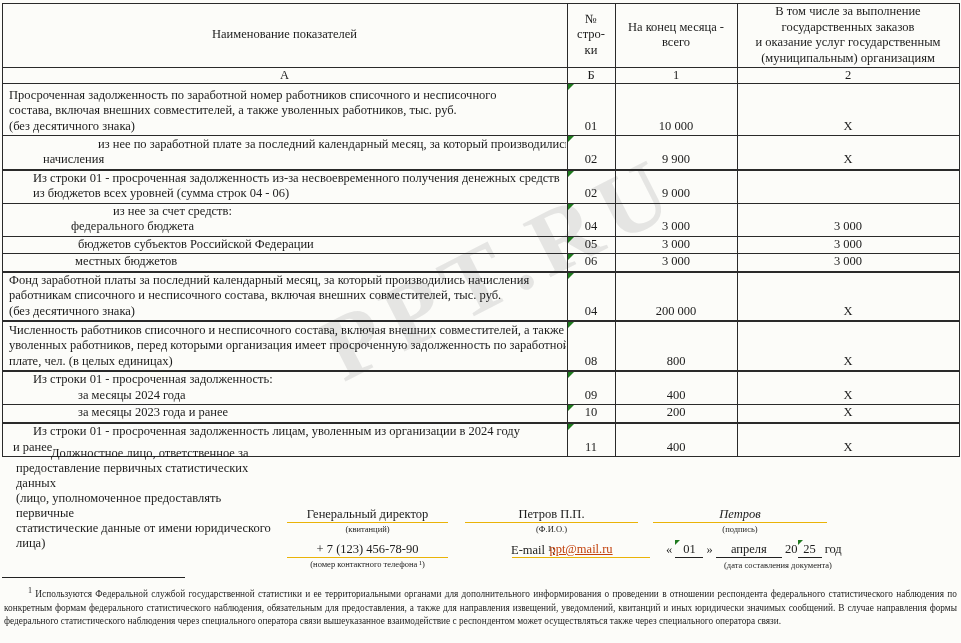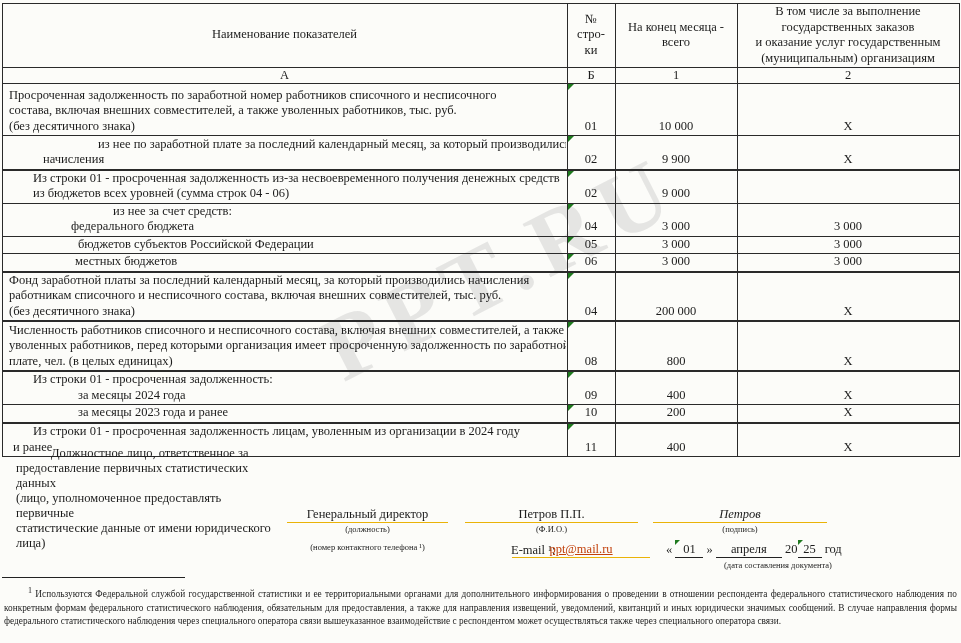--- a/index.html
+++ b/index.html
@@ -194,32 +194,33 @@
   <div class="resp-note">
       <div style="padding-left: 35px;">Должностное лицо, ответственное за</div>
       <div>предоставление первичных статистических данных</div>
       <div>(лицо, уполномоченное предоставлять первичные</div>
       <div>статистические данные от имени юридического</div>
       <div>лица)</div>
     </div>
 
   <div class="sig-field" style="left:287px;top:506px;width:161px">
     <div class="sig-value">Генеральный директор</div>
-    <div class="sig-label">(должность)</div>
+    <div class="sig-label">(квитанций)</div>
   </div>
   <div class="sig-field" style="left:465px;top:506px;width:173px">
     <div class="sig-value">Петров П.П.</div>
     <div class="sig-label">(Ф.И.О.)</div>
   </div>
   <div class="sig-field" style="left:653px;top:506px;width:174px">
     <div class="sig-value italic">Петров</div>
     <div class="sig-label">(подпись)</div>
   </div>
 
   <div class="sig-field" style="left:287px;top:541px;width:161px">
+    <div class="sig-value">+ 7 (123) 456-78-90</div>
     <div class="sig-label">(номер контактного телефона ¹)</div>
   </div>
 
   <span class="email-label">E-mail ¹:</span>
   <div class="sig-field" style="left:512px;top:541px;width:138px">
     <div class="sig-value"><span class="email-link">ppt@mail.ru</span></div>
   </div>
 
   <div class="date-block">
     <span>«</span>

